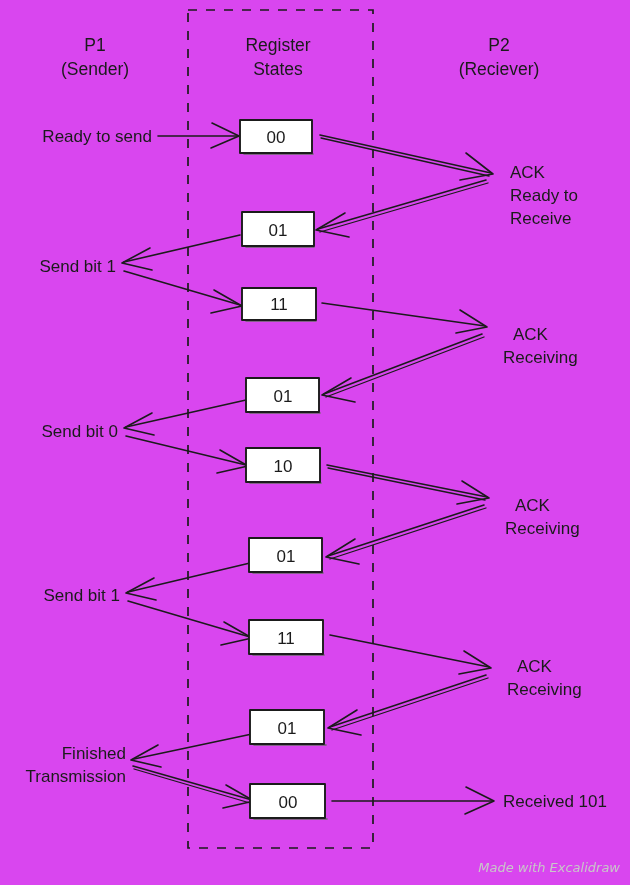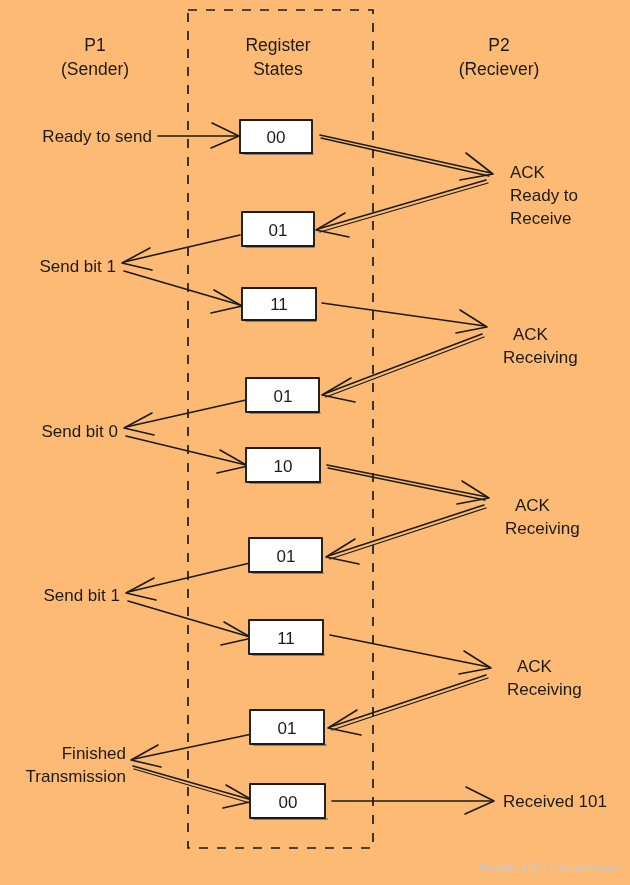--- a/index.html
+++ b/index.html
@@ -10,21 +10,21 @@
   body {
     width: 630px;
     height: 885px;
     overflow: hidden;
     font-family: "Liberation Sans", sans-serif;
   }
   #stage {
     position: relative;
     width: 630px;
     height: 885px;
-    background: #fdba74;
+    background: #d946ef;
   }
   svg.diagram {
     position: absolute;
     top: 0;
     left: 0;
     width: 630px;
     height: 885px;
   }
   .stroke {
     stroke: #1b1b1b;

